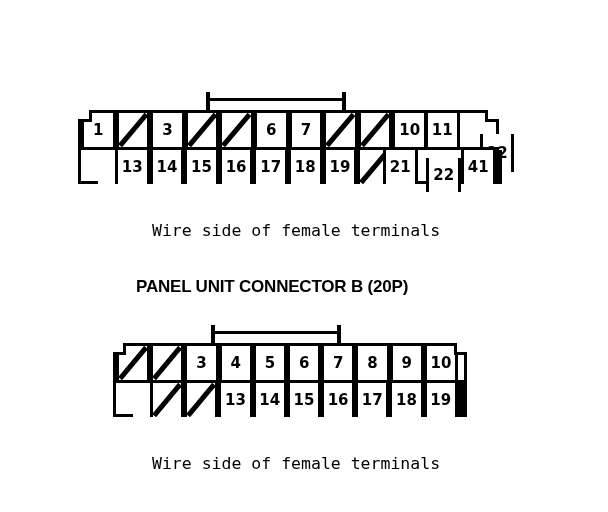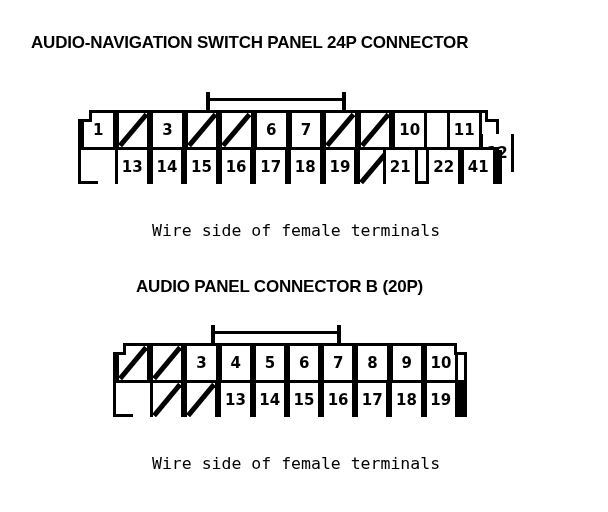--- a/index.html
+++ b/index.html
@@ -100,21 +100,20 @@
     background:#000;
     height:3px;
     z-index:2;
   }
 </style>
 </head>
 <body>
 
 <div class="page">
 
-  <div class="title" id="title-1">AUDIO-NAVIGATION SWITCH PANEL 24P CONNECTOR</div>
 
   <div class="connector" id="connector-1" style="left:78px;top:92px;width:421px;height:92px;">
       <div class="latch" style="left: 0px; top: 0px; width: 421px; height: 18px;">
         <div class="post" style="left:128px;top:0;height:18px;"></div>
         <div class="post" style="left:264px;top:0;height:18px;"></div>
         <div class="bar" style="left:132px;top:6px;width:132px;"></div>
       </div>
       <div class="shell" style="left: 0px; top: 18px; width: 421px; height: 74px;"></div>
       <div class="notch" style="left: 0px; top: 18px; width: 14px; height: 12px;"></div>
       <div class="notch-edge" style="left: 11px; top: 18px; width: 3px; height: 12px;"></div>
@@ -147,51 +146,51 @@
           <svg class="slash" viewBox="0 0 100 100" preserveAspectRatio="none">
             <line x1="4" y1="96" x2="96" y2="4" stroke="#000" stroke-width="5" vector-effect="non-scaling-stroke"></line>
           </svg>
         </div>
         <div class="cell" style="left: 279.8px; top: 0px; width: 34.6px; height: 34px;">
           <svg class="slash" viewBox="0 0 100 100" preserveAspectRatio="none">
             <line x1="4" y1="96" x2="96" y2="4" stroke="#000" stroke-width="5" vector-effect="non-scaling-stroke"></line>
           </svg>
         </div>
         <div class="cell" style="left: 314.4px; top: 0px; width: 34.6px; height: 34px;">10</div>
-        <div class="cell" style="left: 369px; top: 0px; width: 34.6px; height: 34px;">11</div>
+        <div class="cell" style="left: 347px; top: 0px; width: 34.6px; height: 34px;">11</div>
         <div class="cell" style="left: 402px; top: 0px; width: 34.4px; height: 38px; margin-top: 21px;">12</div>
       </div>
       <div class="row" style="left: 0px; top: 58px; width: 421px; height: 34px;">
         <div class="cell blank" style="left: 20px; top: 0px; width: 17px; height: 34px;"></div>
         <div class="cell" style="left: 37px; top: 0px; width: 34.6px; height: 34px;">13</div>
         <div class="cell" style="left: 71.6px; top: 0px; width: 34.6px; height: 34px;">14</div>
         <div class="cell" style="left: 106.2px; top: 0px; width: 34.6px; height: 34px;">15</div>
         <div class="cell" style="left: 140.8px; top: 0px; width: 34.6px; height: 34px;">16</div>
         <div class="cell" style="left: 175.4px; top: 0px; width: 34.6px; height: 34px;">17</div>
         <div class="cell" style="left: 210px; top: 0px; width: 34.6px; height: 34px;">18</div>
         <div class="cell" style="left: 244.6px; top: 0px; width: 34.6px; height: 34px;">19</div>
         <div class="cell" style="left: 279.2px; top: 0px; width: 34.6px; height: 34px;">
           <svg class="slash" viewBox="0 0 100 100" preserveAspectRatio="none">
             <line x1="4" y1="96" x2="96" y2="4" stroke="#000" stroke-width="5" vector-effect="non-scaling-stroke"></line>
           </svg>
         </div>
         <div class="cell" style="left: 305px; top: 0px; width: 34.6px; height: 34px;">21</div>
-        <div class="cell" style="left: 348.4px; top: 0px; width: 34.6px; height: 34px;">22</div>
+        <div class="cell" style="left: 348.4px; top: 8px; width: 34.6px; height: 34px;">22</div>
         <div class="cell" style="left: 383px; top: 0px; width: 34.6px; height: 34px;">41</div>
         <div class="cell" style="left: 417.6px; top: 0px; width: 0.4px; height: 34px;">
           <svg class="slash" viewBox="0 0 100 100" preserveAspectRatio="none">
             <line x1="4" y1="96" x2="96" y2="4" stroke="#000" stroke-width="5" vector-effect="non-scaling-stroke"></line>
           </svg>
         </div>
       </div>
     </div>
 
   <div class="caption" id="caption-1">Wire side of female terminals</div>
 
-  <div class="title" id="title-2">AUDIO PANEL CONNECTOR B (20P)</div>
+  <div class="title" id="title-2">PANEL UNIT CONNECTOR B (20P)</div>
 
   <div class="connector" id="connector-2" style="left:113px;top:325px;width:354px;height:92px;">
       <div class="latch" style="left: 0px; top: 0px; width: 354px; height: 18px;">
         <div class="post" style="left:98px;top:0;height:18px;"></div>
         <div class="post" style="left:224px;top:0;height:18px;"></div>
         <div class="bar" style="left:102px;top:6px;width:122px;"></div>
       </div>
       <div class="shell" style="left: 0px; top: 18px; width: 354px; height: 74px;"></div>
       <div class="notch" style="left: 0px; top: 18px; width: 13px; height: 12px;"></div>
       <div class="notch-edge" style="left: 10px; top: 18px; width: 3px; height: 12px;"></div>

